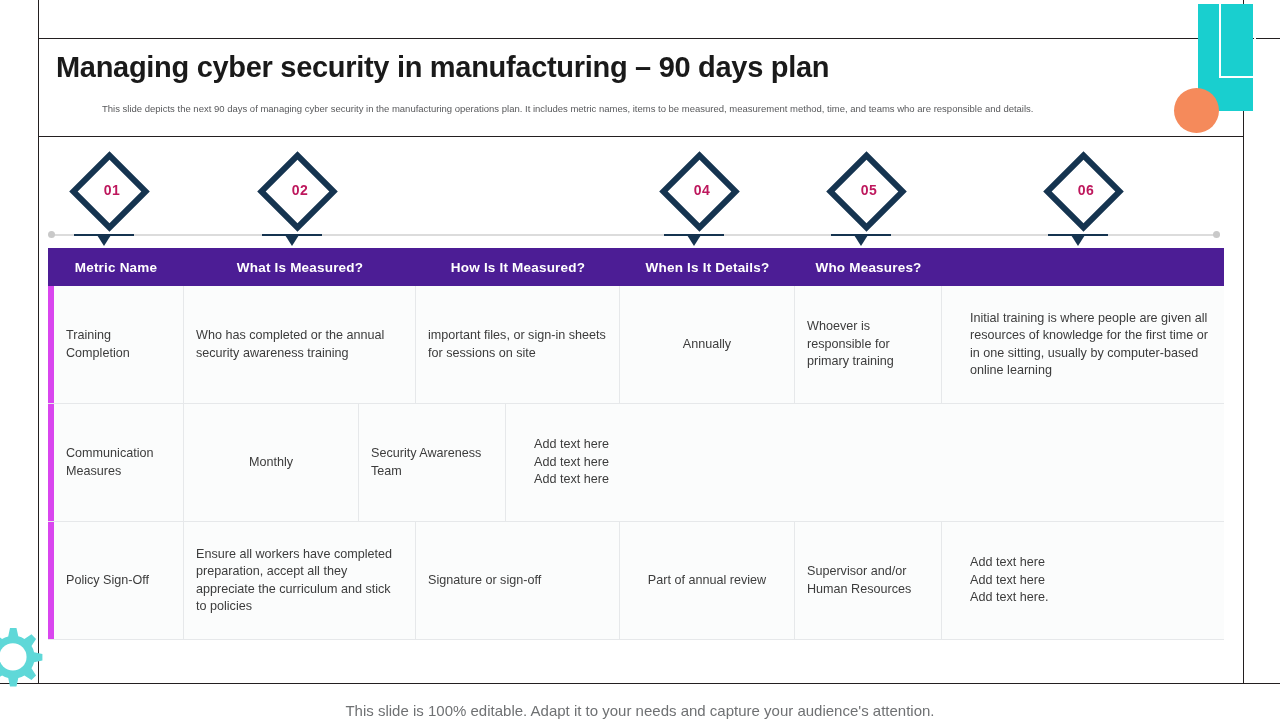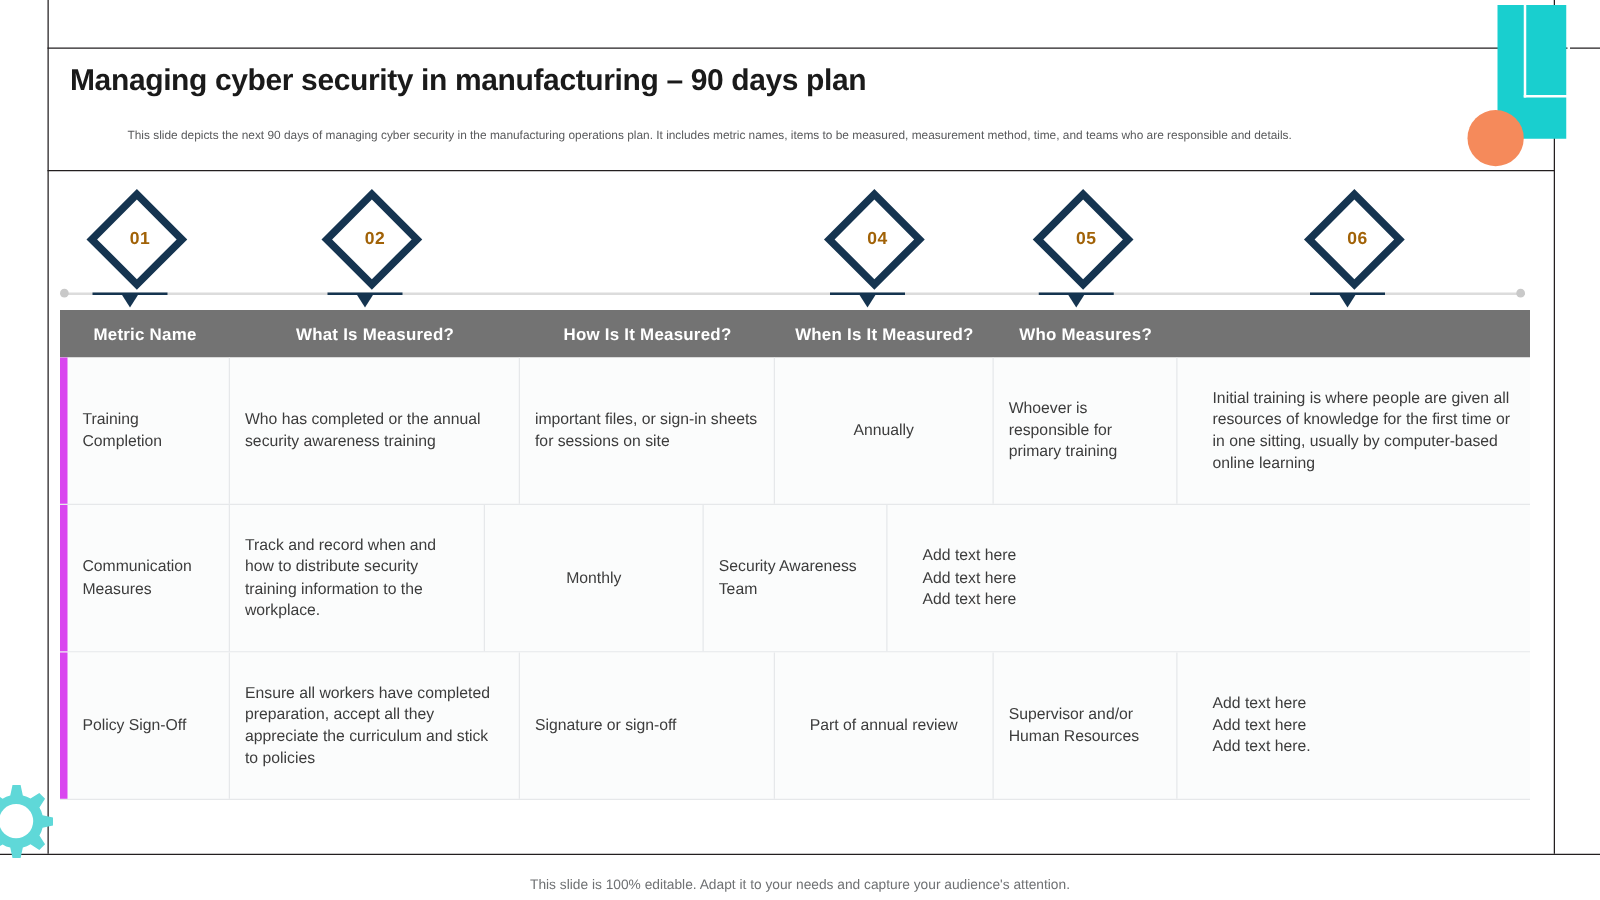--- a/index.html
+++ b/index.html
@@ -23,21 +23,21 @@
   .teal-inner-line{position:absolute;left:1219px;top:4px;width:33px;height:72px;
                    border-left:2px solid #ffffff;border-bottom:2px solid #ffffff;border-right:2px solid #ffffff;}
   .orange-circle{position:absolute;left:1174px;top:88px;width:45px;height:45px;border-radius:50%;background:#f58a5b;}
 
   
   .gear{position:absolute;left:-26px;top:618px;width:72px;height:72px;}
 
   
   .title{
     position:absolute;left:56px;top:52px;width:1120px;
-    font-size:24px;font-weight:bold;color:#1a1a1a;letter-spacing:-0.3px;
+    font-size:29px;font-weight:bold;color:#1a1a1a;letter-spacing:-0.3px;
     line-height:1.1;
   }
   .subtitle{
     position:absolute;left:55px;top:103px;width:1060px;
     font-size:9.5px;color:#58595b;line-height:1.35;margin-left:47px;
   }
 
   
   .steps{position:absolute;left:48px;top:160px;width:1176px;height:88px;}
   .track{position:absolute;left:4px;top:74px;width:1168px;height:2px;background:#dcdcdc;}
@@ -46,33 +46,33 @@
   .track-dot.right{left:1165px;}
 
   .step{position:absolute;top:0;width:120px;height:88px;}
   .dia{
     position:absolute;left:29px;top:3px;width:45px;height:45px;
     border:6px solid #153450;background:#ffffff;
     transform:rotate(45deg);
   }
   .dia-num{
     position:absolute;left:0;top:22px;width:120px;text-align:center;
-    font-size:14px;font-weight:bold;color:#a16207;letter-spacing:0.5px;
+    font-size:14px;font-weight:bold;color:#be185d;letter-spacing:0.5px;
   }
   .seg{position:absolute;left:22px;top:74px;width:60px;height:2px;background:#153450;}
   .ptr{
     position:absolute;left:45px;top:75px;width:0;height:0;
     border-left:7px solid transparent;border-right:7px solid transparent;
     border-top:11px solid #153450;
   }
 
   
   .table{position:absolute;left:48px;top:248px;width:1176px;}
   .thead{
-    display:flex;background:#737373;height:38px;align-items:center;
+    display:flex;background:#4c1d95;height:38px;align-items:center;
   }
   .thead .th{
     color:#ffffff;font-size:13.5px;font-weight:bold;text-align:center;
     letter-spacing:0.2px;
   }
   .trow{display:flex;border-bottom:1px solid #e6e8ea;background:#fbfcfc;min-height:117px;}
   .trow .td{
     font-size:12.6px;color:#3c3c3c;line-height:1.38;
     padding:10px 12px;box-sizing:border-box;
     display:flex;align-items:center;
@@ -88,21 +88,21 @@
   .c2{width:204px;}
   .c3{width:175px;}
   .c4{width:147px;}
   .c5{width:282px;}
 
   .multiline span{display:block;margin-left:16px;}
 
   
   .footer{
     position:absolute;left:0;top:702px;width:1280px;text-align:center;
-    font-size:11px;color:#6f7173;
+    font-size:15px;color:#6f7173;
   }
 </style>
 </head>
 <body>
 
 <div class="slide">
 
   <div class="frame-v-left"></div>
   <div class="frame-v-right"></div>
   <div class="frame-h-top"></div>
@@ -162,40 +162,39 @@
       <div class="ptr"></div>
     </div>
   </div>
 
   <div class="table">
 
     <div class="thead">
       <div class="th c0">Metric Name</div>
       <div class="th c1">What Is Measured?</div>
       <div class="th c2">How Is It Measured?</div>
-      <div class="th c3">When Is It Measured?</div>
+      <div class="th c3">When Is It Details?</div>
       <div class="th c4">Who Measures?</div>
     </div>
 
     <div class="trow">
       <div class="td c0">Training Completion</div>
       <div class="td c1">Who has completed or the annual security awareness training</div>
       <div class="td c2">important files, or sign-in sheets for sessions on site</div>
       <div class="td c3 center">Annually</div>
       <div class="td c4">Whoever is responsible for primary training</div>
       <div class="td c5 multiline">
           <div>
             <span>Initial training is where people are given all resources of knowledge for the first time or in one sitting, usually by computer-based online learning</span>
           </div>
         </div>
     </div>
 
     <div class="trow">
       <div class="td c0">Communication Measures</div>
-      <div class="td c2">Track and record when and how to distribute security training information to the workplace.</div>
       <div class="td c3 center">Monthly</div>
       <div class="td c4">Security Awareness Team</div>
       <div class="td c5 multiline">
           <div>
             <span>Add text here</span>
             <span>Add text here</span>
             <span>Add text here</span>
           </div>
         </div>
     </div>

